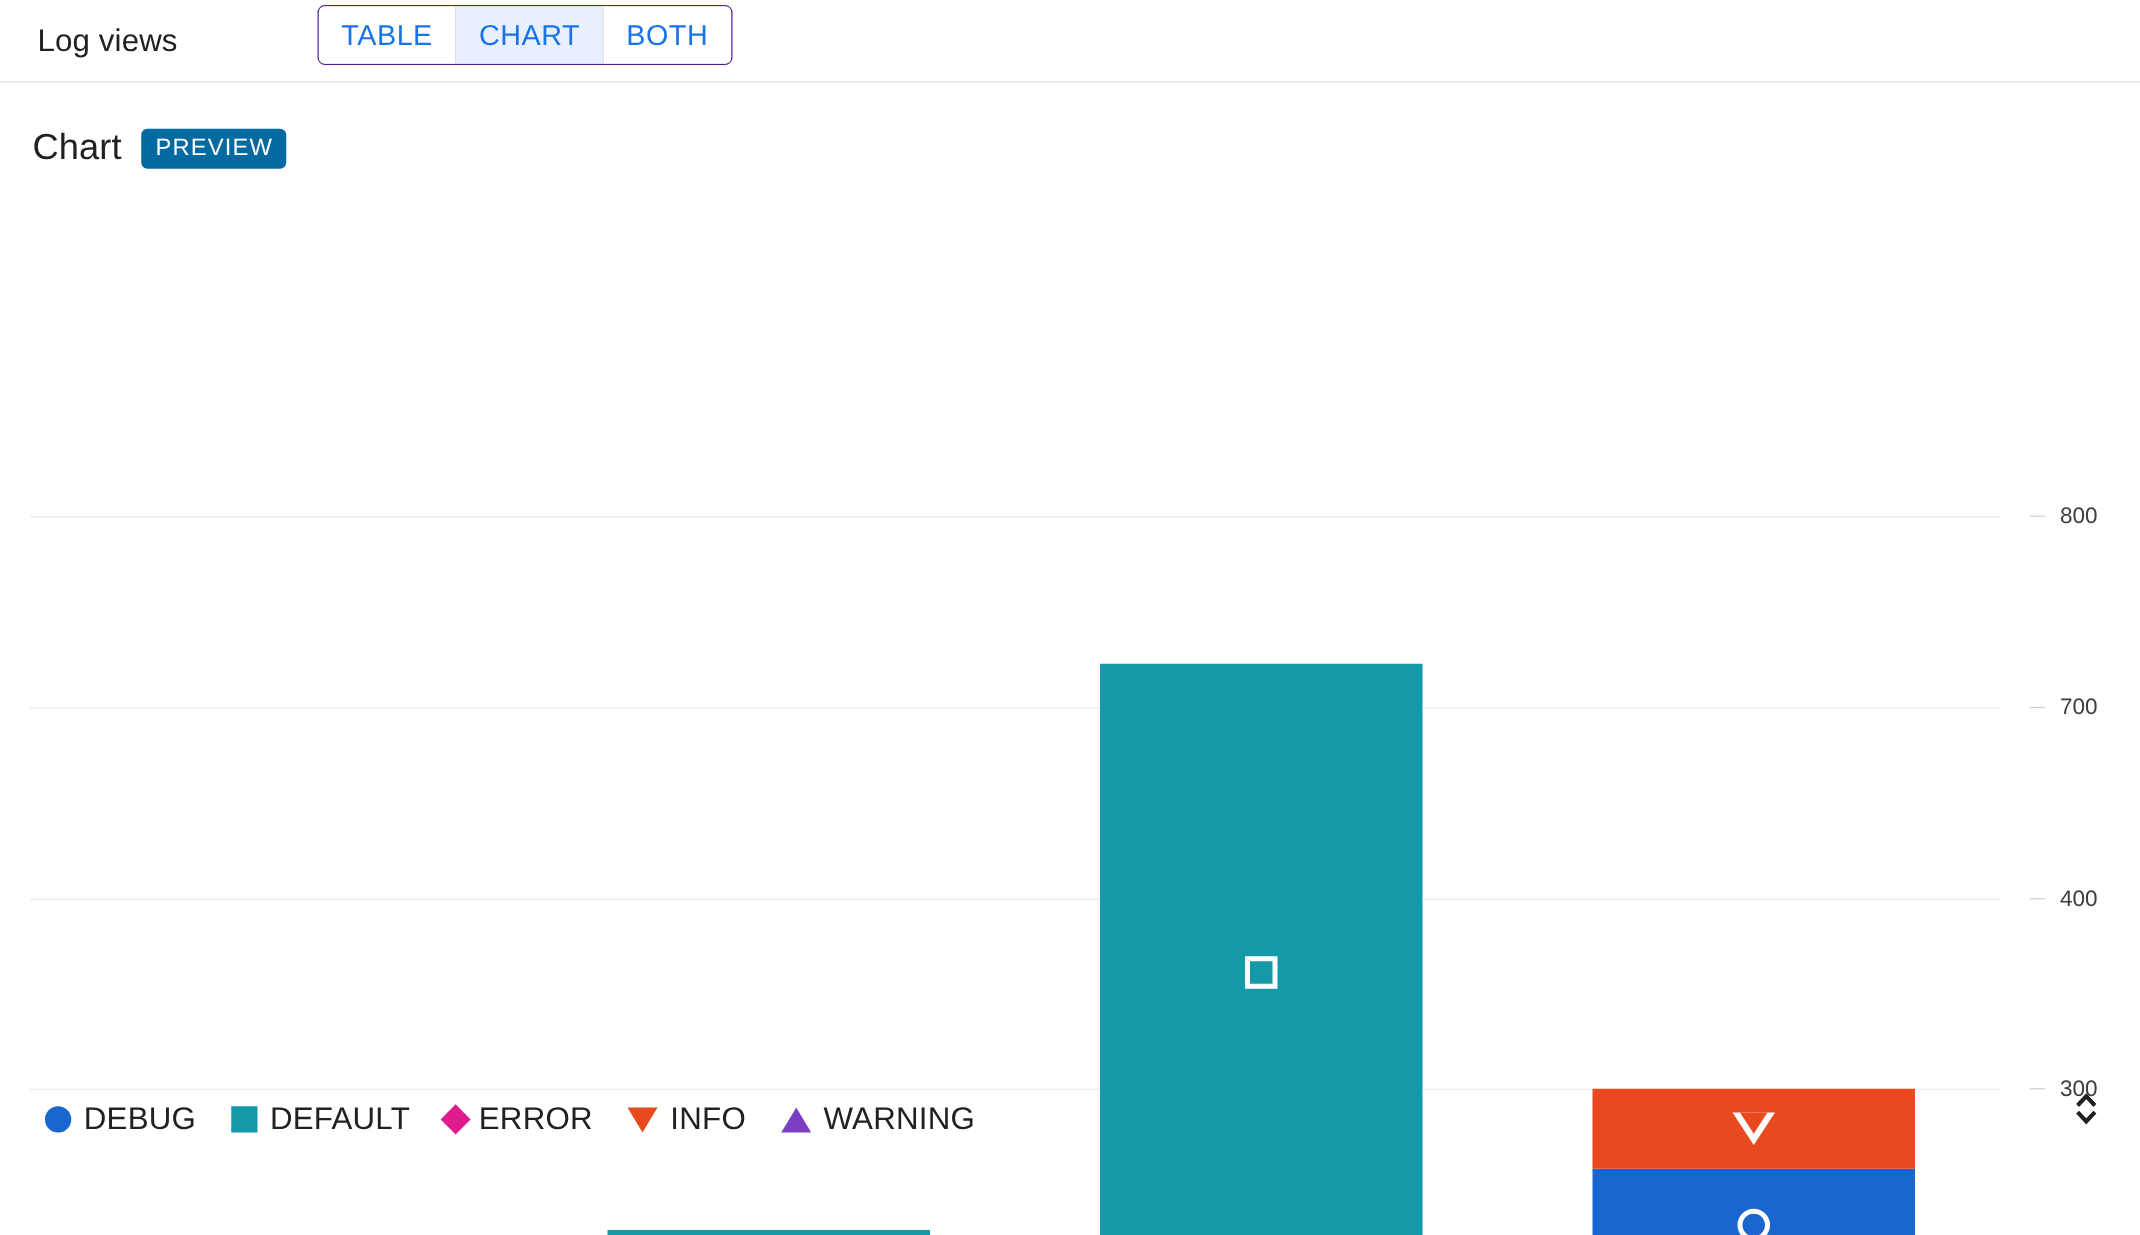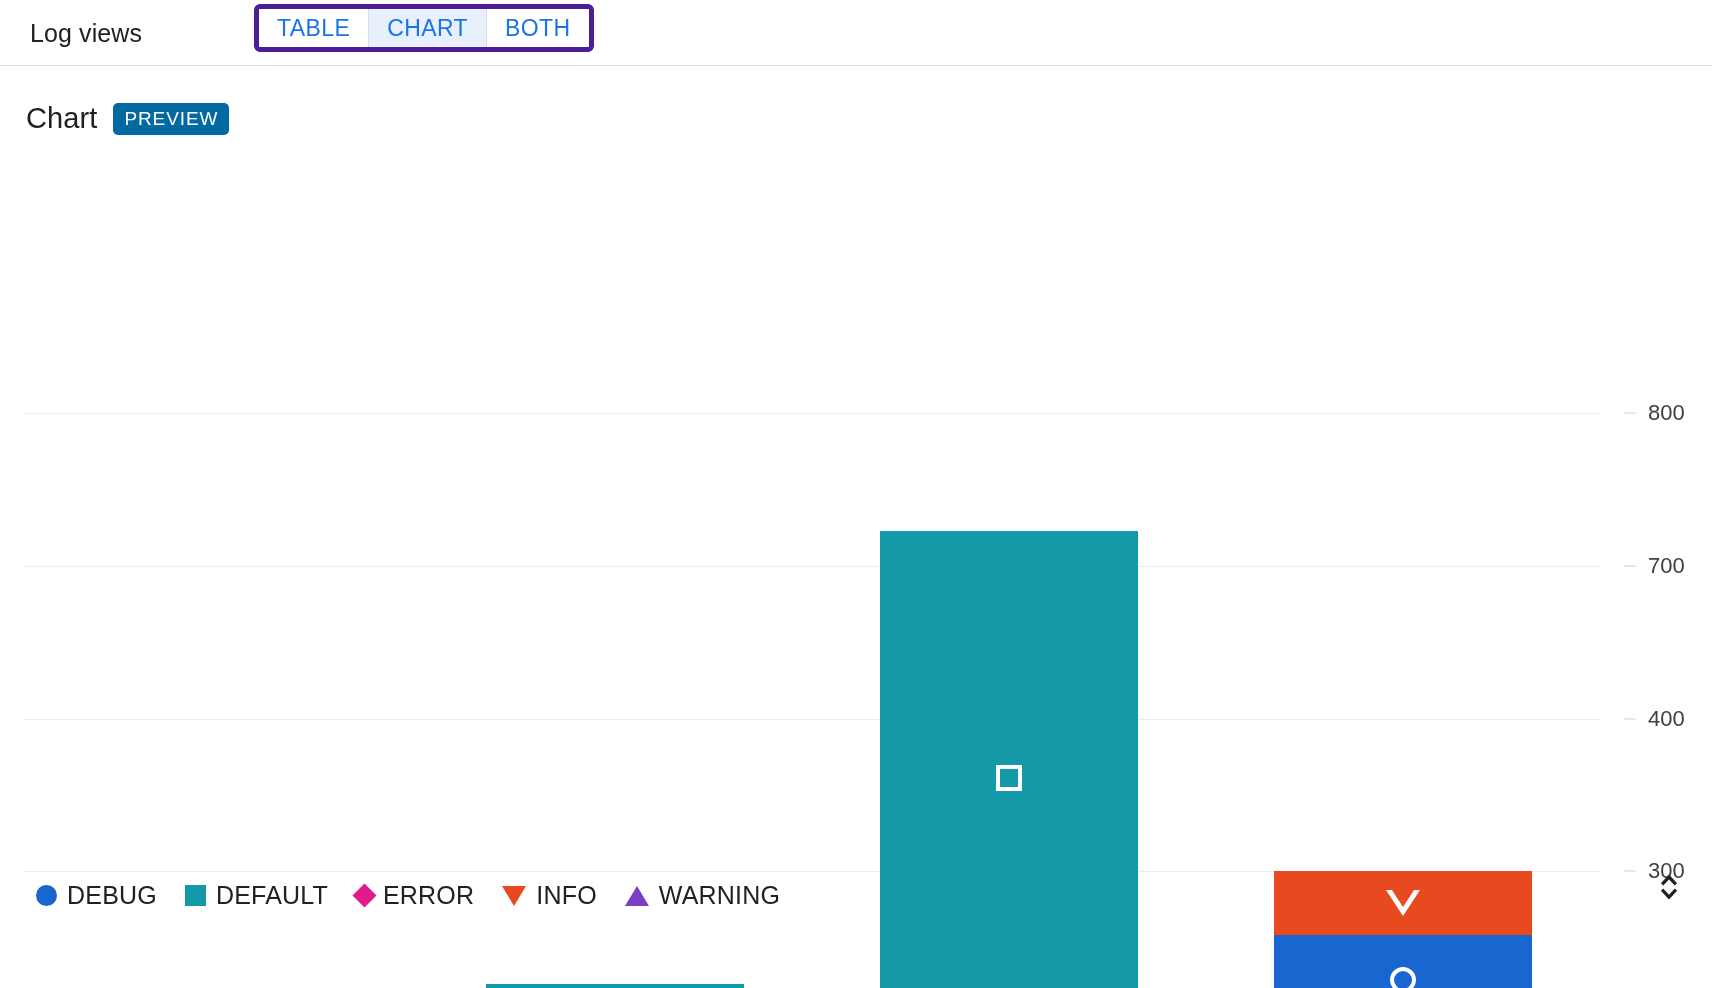--- a/index.html
+++ b/index.html
@@ -47,21 +47,21 @@
     position: absolute;
     left: 0; right: 0; bottom: 0;
     height: 5px;
     background: #1a73e8;
     border-radius: 3px 3px 0 0;
   }
 
   
   .segmented {
     display: flex;
-    border: 5px solid #4c1d95;
+    border: 1px solid #4c1d95;
     border-radius: 6px;
     overflow: hidden;
     margin-left: 64px;
     height: 48px;
     align-self: center;
     margin-top: -10px;
   }
   .seg-btn {
     font-size: 23px;
     color: #1a73e8;
@@ -117,21 +117,21 @@
   .gridline {
     position: absolute;
     left: 0;
     width: 1576px;
     height: 1px;
     background: #ececec;
   }
   .ytick-label {
     position: absolute;
     left: 1624px;
-    font-size: 22px;
+    font-size: 18px;
     color: #3c4043;
     transform: translateY(-50%);
     white-space: nowrap;
   }
   .ytick-dash {
     position: absolute;
     left: 1600px;
     width: 12px;
     height: 1px;
     background: #cfcfcf;

